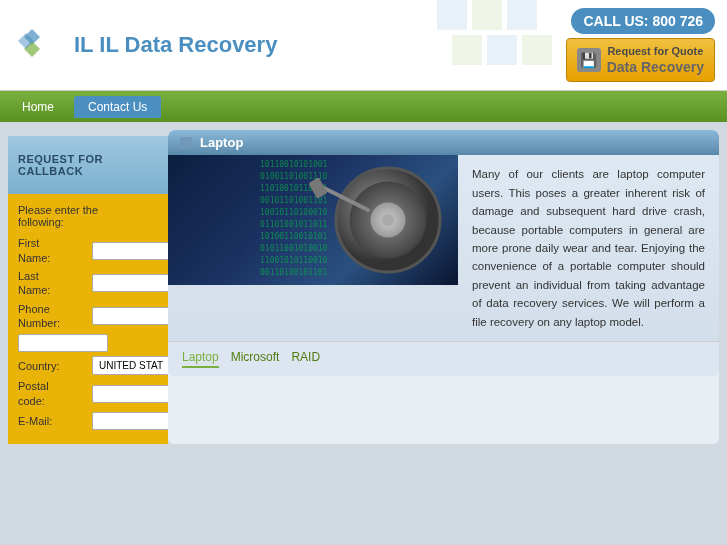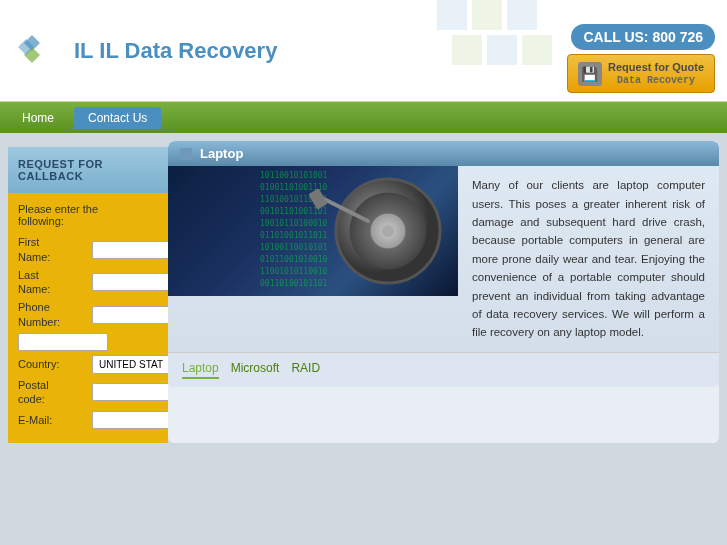--- a/index.html
+++ b/index.html
@@ -43,21 +43,20 @@
       align-items: flex-end;
       gap: 4px;
     }
     .call-us-box {
       background: #4a8fc0;
       color: #ffffff;
       font-weight: bold;
       font-size: 14px;
       padding: 5px 12px;
       border-radius: 13px;
-      margin-top: 16px;
     }
     .quote-btn {
       background: linear-gradient(to bottom, #f0c040, #e8a000);
       border: 1px solid #c08000;
       border-radius: 4px;
       display: flex;
       align-items: center;
       gap: 6px;
       padding: 5px 10px;
       cursor: pointer;
@@ -74,21 +73,21 @@
       align-items: center;
       justify-content: center;
       color: #fff;
       font-size: 14px;
     }
     .quote-btn-text {
       line-height: 1.3;
       color: #4a4a4a;
     }
     .quote-btn-text .line1 { font-size: 11px; }
-    .quote-btn-text .line2 { font-size: 10px; color: #666; font-family: Liberation Mono, monospace; }
+    .quote-btn-text .line2 { font-size: 14px; color: #666; }
     
     .nav {
       background: linear-gradient(to bottom, #7ab040, #5a9020);
       display: flex;
       align-items: center;
       padding: 0 8px;
       height: 31px;
       gap: 6px;
     }
     .nav-item {
@@ -192,21 +191,21 @@
       border-bottom: 2px solid #7ab040;
     }
     
     .callback-section {
       background: #e8eef4;
       margin-top: 6px;
       border-radius: 0;
     }
     .callback-header {
       background: linear-gradient(to bottom, #9ec8e0, #7ab0cc);
-      padding: 11px 10px;
+      padding: 17px 10px;
       font-size: 11px;
       font-weight: bold;
       color: #2a4a6a;
       letter-spacing: 0.5px;
     }
     .callback-body {
       padding: 10px 10px;
       background: #eab308;
     }
     .callback-intro {

